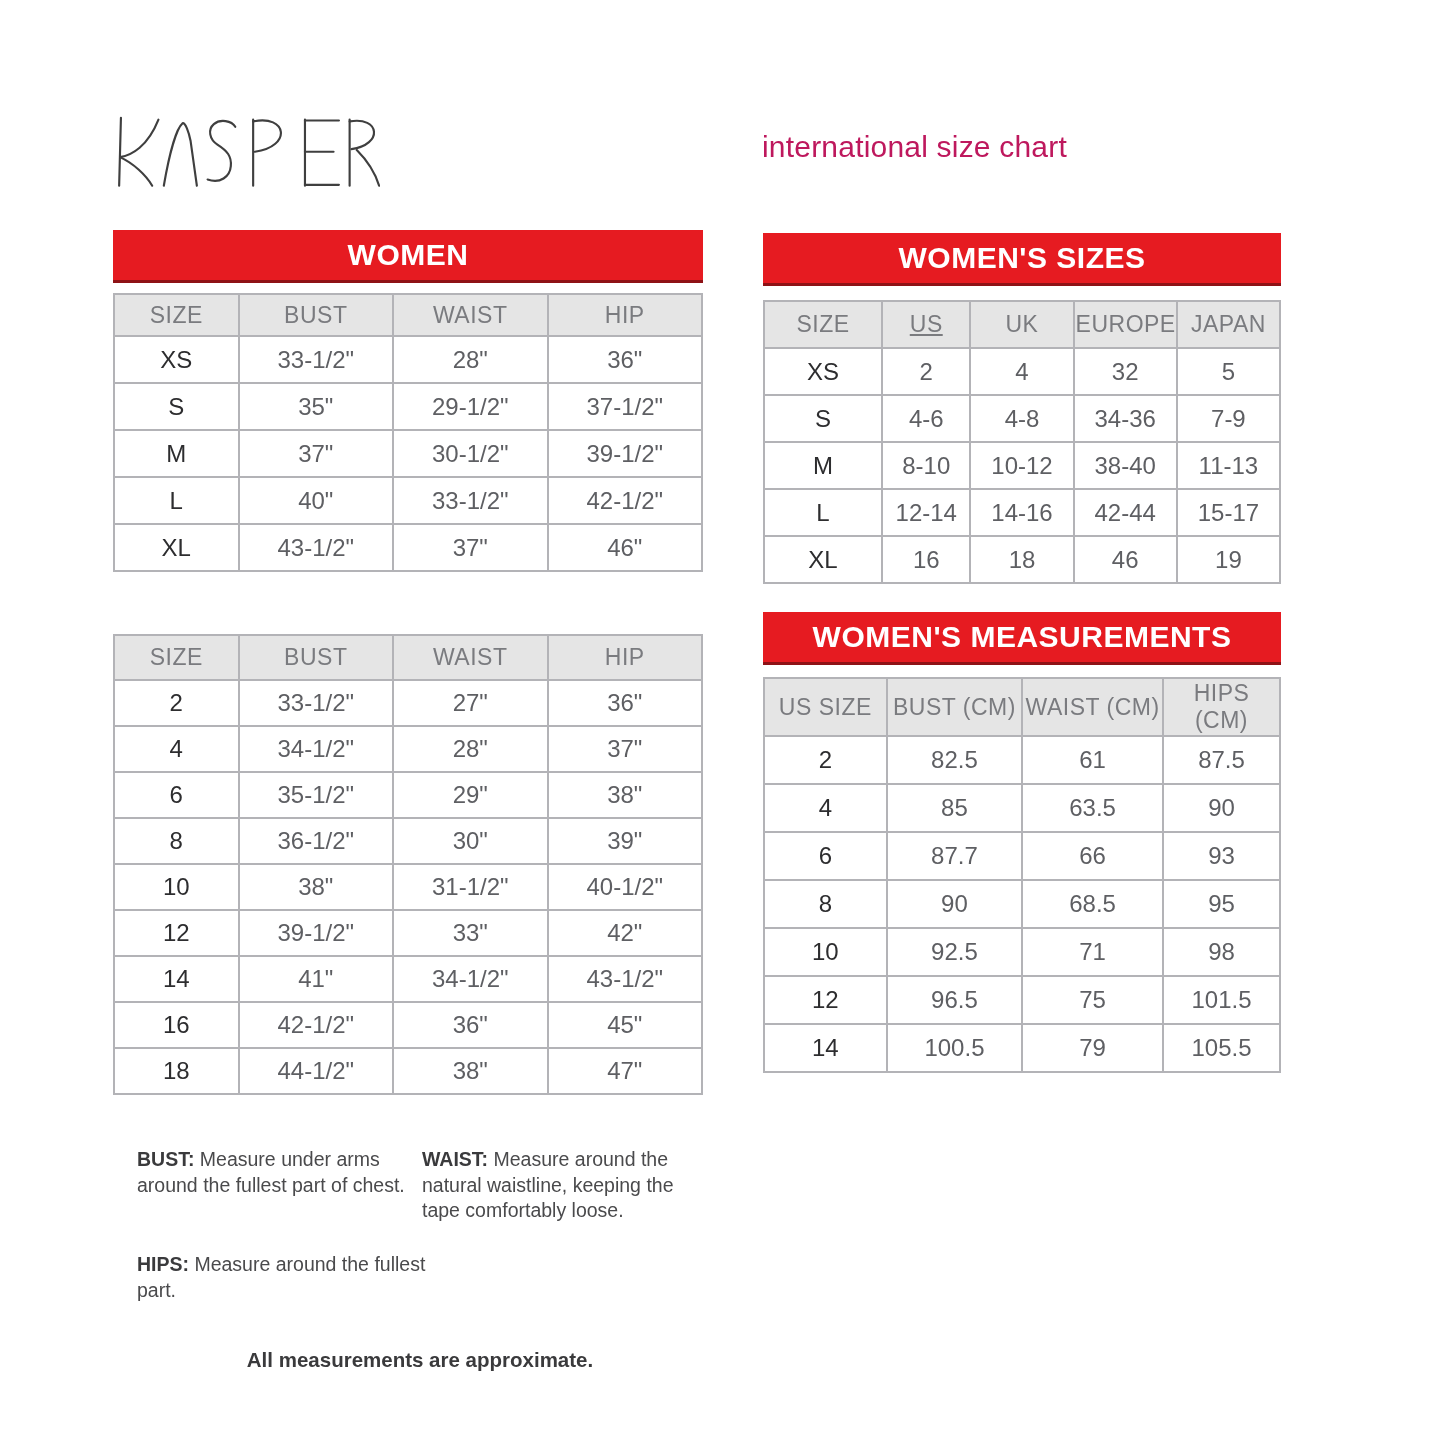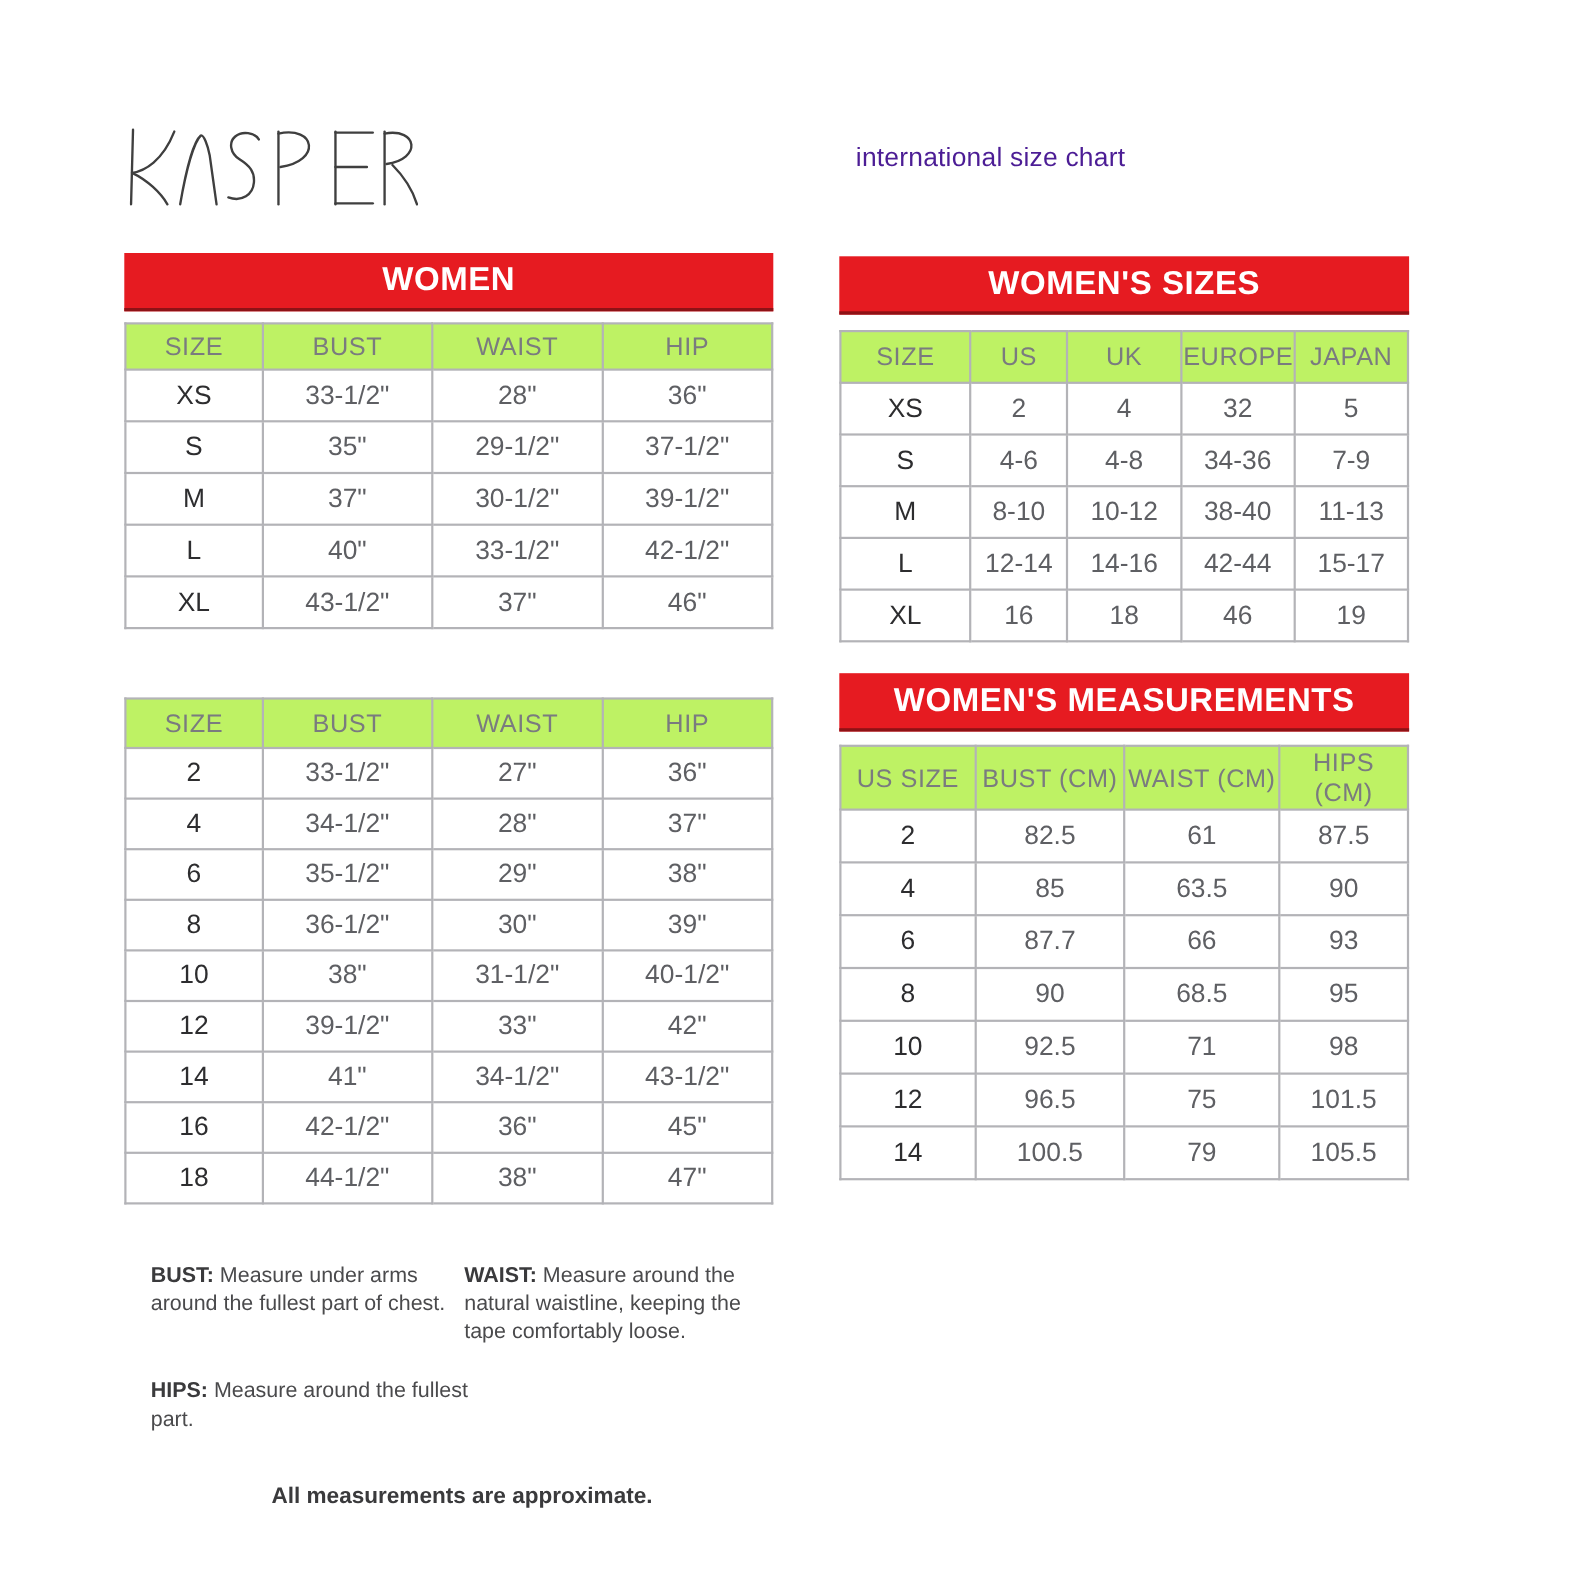--- a/index.html
+++ b/index.html
@@ -6,41 +6,41 @@
   #canvas{
     position:relative;width:1445px;height:1445px;background:#ffffff;
     font-family:"Liberation Sans", sans-serif;color:#444;overflow:hidden;
   }
   .sr{position:absolute;width:1px;height:1px;overflow:hidden;clip:rect(0 0 0 0);white-space:nowrap;}
 
   
   .logo{position:absolute;left:112px;top:104px;width:268px;height:92px;}
   .heading{
     position:absolute;left:762px;top:130px;
-    font-size:24px;color:#4c1d95;letter-spacing:0.2px;margin-left:16px;
+    font-size:30px;color:#be185d;letter-spacing:0.2px;
   }
 
   
   .col-left{position:absolute;left:113px;top:230px;width:590px;}
   .col-right{position:absolute;left:763px;top:233px;width:518px;}
 
   
   .title-bar{
     height:50px;background:#e61b21;border-bottom:3px solid #8e1216;
     color:#ffffff;font-weight:bold;font-size:30px;letter-spacing:0.5px;
     display:flex;align-items:center;justify-content:center;
   }
 
   
   table.size-table{
     width:100%;border-collapse:collapse;table-layout:fixed;
     background:#ffffff;
   }
   table.size-table th{
-    background:#bef264;color:#7a7b7f;font-weight:normal;
+    background:#e5e5e5;color:#7a7b7f;font-weight:normal;
     font-size:23px;border:2px solid #b3b3b7;text-align:center;
     letter-spacing:0.5px;
   }
   table.size-table td{
     color:#5e5f63;font-size:24px;border:2px solid #b3b3b7;text-align:center;
   }
   table.size-table td.first-col{font-weight:normal;color:#2d2d2f;}
 
   .t1{margin-top:10px;}
   .t1 th{height:38px;}
@@ -49,21 +49,21 @@
 
   .t2{margin-top:62px;}
   .t2 th{height:41px;}
   .t2 td{height:42px;}
   .t2 th:nth-child(1){width:20.5%;}
 
   .t3{margin-top:14px;}
   .t3 th{height:43px;}
   .t3 td{height:43px;}
   .t3 th:nth-child(1){width:23%;}
-  .t3 th:nth-child(2){width:17%;}
+  .t3 th:nth-child(2){width:17%;text-decoration:underline;}
   .t3 th:nth-child(3){width:20%;}
   .t3 th:nth-child(4){width:20%;}
   .t3 th:nth-child(5){width:20%;}
 
   .bar2{margin-top:28px;}
   .t4{margin-top:12px;}
   .t4 th{height:43px;}
   .t4 td{height:44px;}
   .t4 th:nth-child(1){width:23%;}
   .t4 th:nth-child(2){width:25.5%;}

